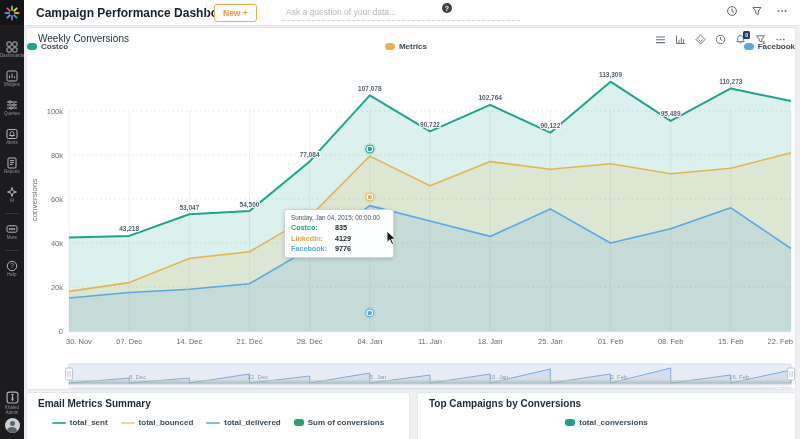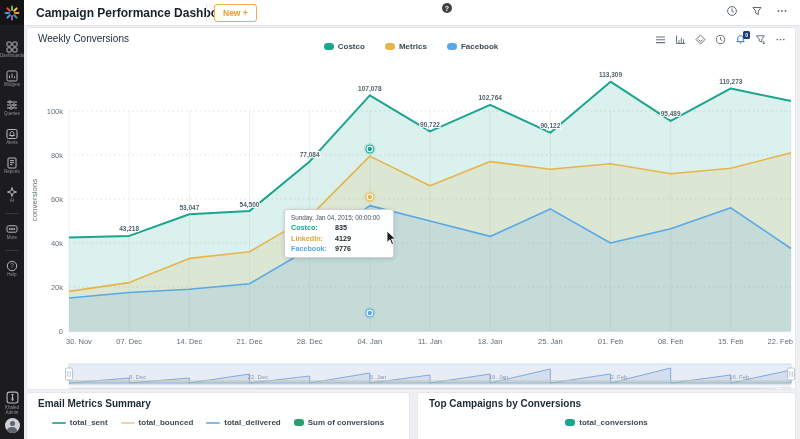--- a/index.html
+++ b/index.html
@@ -37,21 +37,21 @@
   .tb-icons .ico{cursor:pointer;display:flex}
 
   
   .chart-card{position:absolute;left:26px;top:27px;width:770px;height:363px;background:#fff;
               border:1px solid #e6e7eb;border-radius:3px;box-sizing:border-box}
   .cc-title{position:absolute;left:11px;top:5px;font-size:10px;font-weight:normal;color:#1b2a35}
   .cc-toolbar{position:absolute;right:9px;top:6px;display:flex;gap:9px;align-items:center}
   .cc-toolbar .ico{cursor:pointer;display:flex;position:relative}
   .badge{position:absolute;right:-4px;top:-3px;background:#1d3f76;color:#fff;font-size:5px;font-weight:bold;
          padding:0.5px 2px;border-radius:1.5px;line-height:1.3}
-  .legend{position:absolute;left:0;right:0;top:14px;display:flex;justify-content:center;gap:20px;z-index:2}
+  .legend{position:absolute;left:0;right:0;top:14px;display:flex;justify-content:space-between;gap:20px;z-index:2}
   .leg-item{display:flex;align-items:center;gap:4px;cursor:pointer}
   .leg-swatch{width:10px;height:7px;border-radius:4px}
   .leg-label{font-size:8px;font-weight:bold;color:#3c4a54}
   #chart-svg{position:absolute;left:0;top:0}
 
   
   .tooltip{position:absolute;left:257px;top:181px;width:96px;background:rgba(255,255,255,0.97);
            border:1px solid #cfd2d6;border-radius:3px;box-shadow:0 1px 4px rgba(0,0,0,0.15);
            padding:4px 6px;z-index:4}
   .tt-head{font-size:6.3px;color:#45505a;margin-bottom:2px;white-space:nowrap}
@@ -167,20 +167,23 @@
   </div>
 </div>
 
 <div class="topbar">
   <div class="tb-title">
     <span>Campaign Performance Dashboard</span>
     <span class="chev">▾</span>
   </div>
   <div class="tb-div"></div>
   <button class="new-btn">New +</button>
+  <div class="search">
+    <span class="ph">Ask a question of your data...</span>
+  </div>
   <div class="help-dot">?</div>
   <div class="tb-icons">
     <span class="ico">
       <svg width="12" height="12" viewBox="0 0 12 12" fill="none" stroke="#5f6b74" stroke-width="1">
         <circle cx="6" cy="6" r="4.4"></circle>
           <path d="M6 3.4 V6 L8 7.2"></path>
       </svg>
     </span>
     <span class="ico">
       <svg width="12" height="12" viewBox="0 0 12 12" fill="none" stroke="#5f6b74" stroke-width="1">

